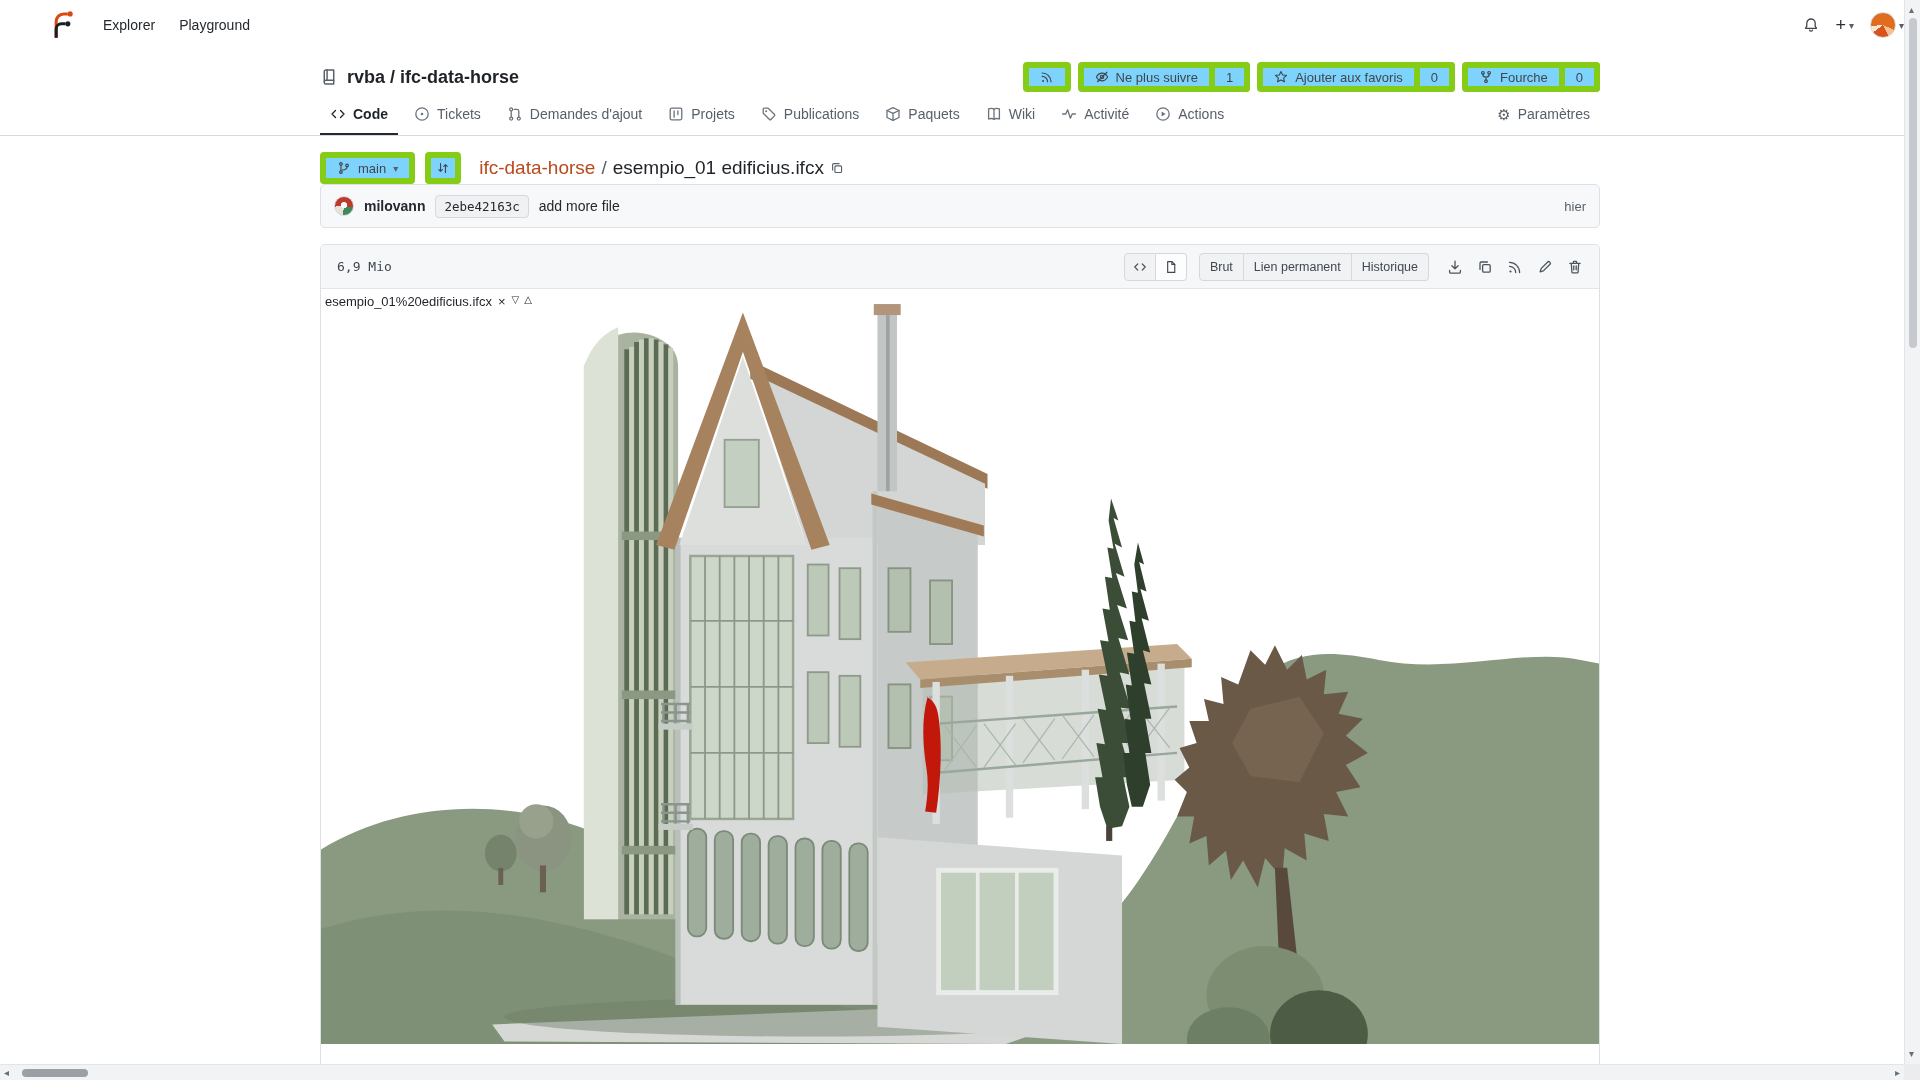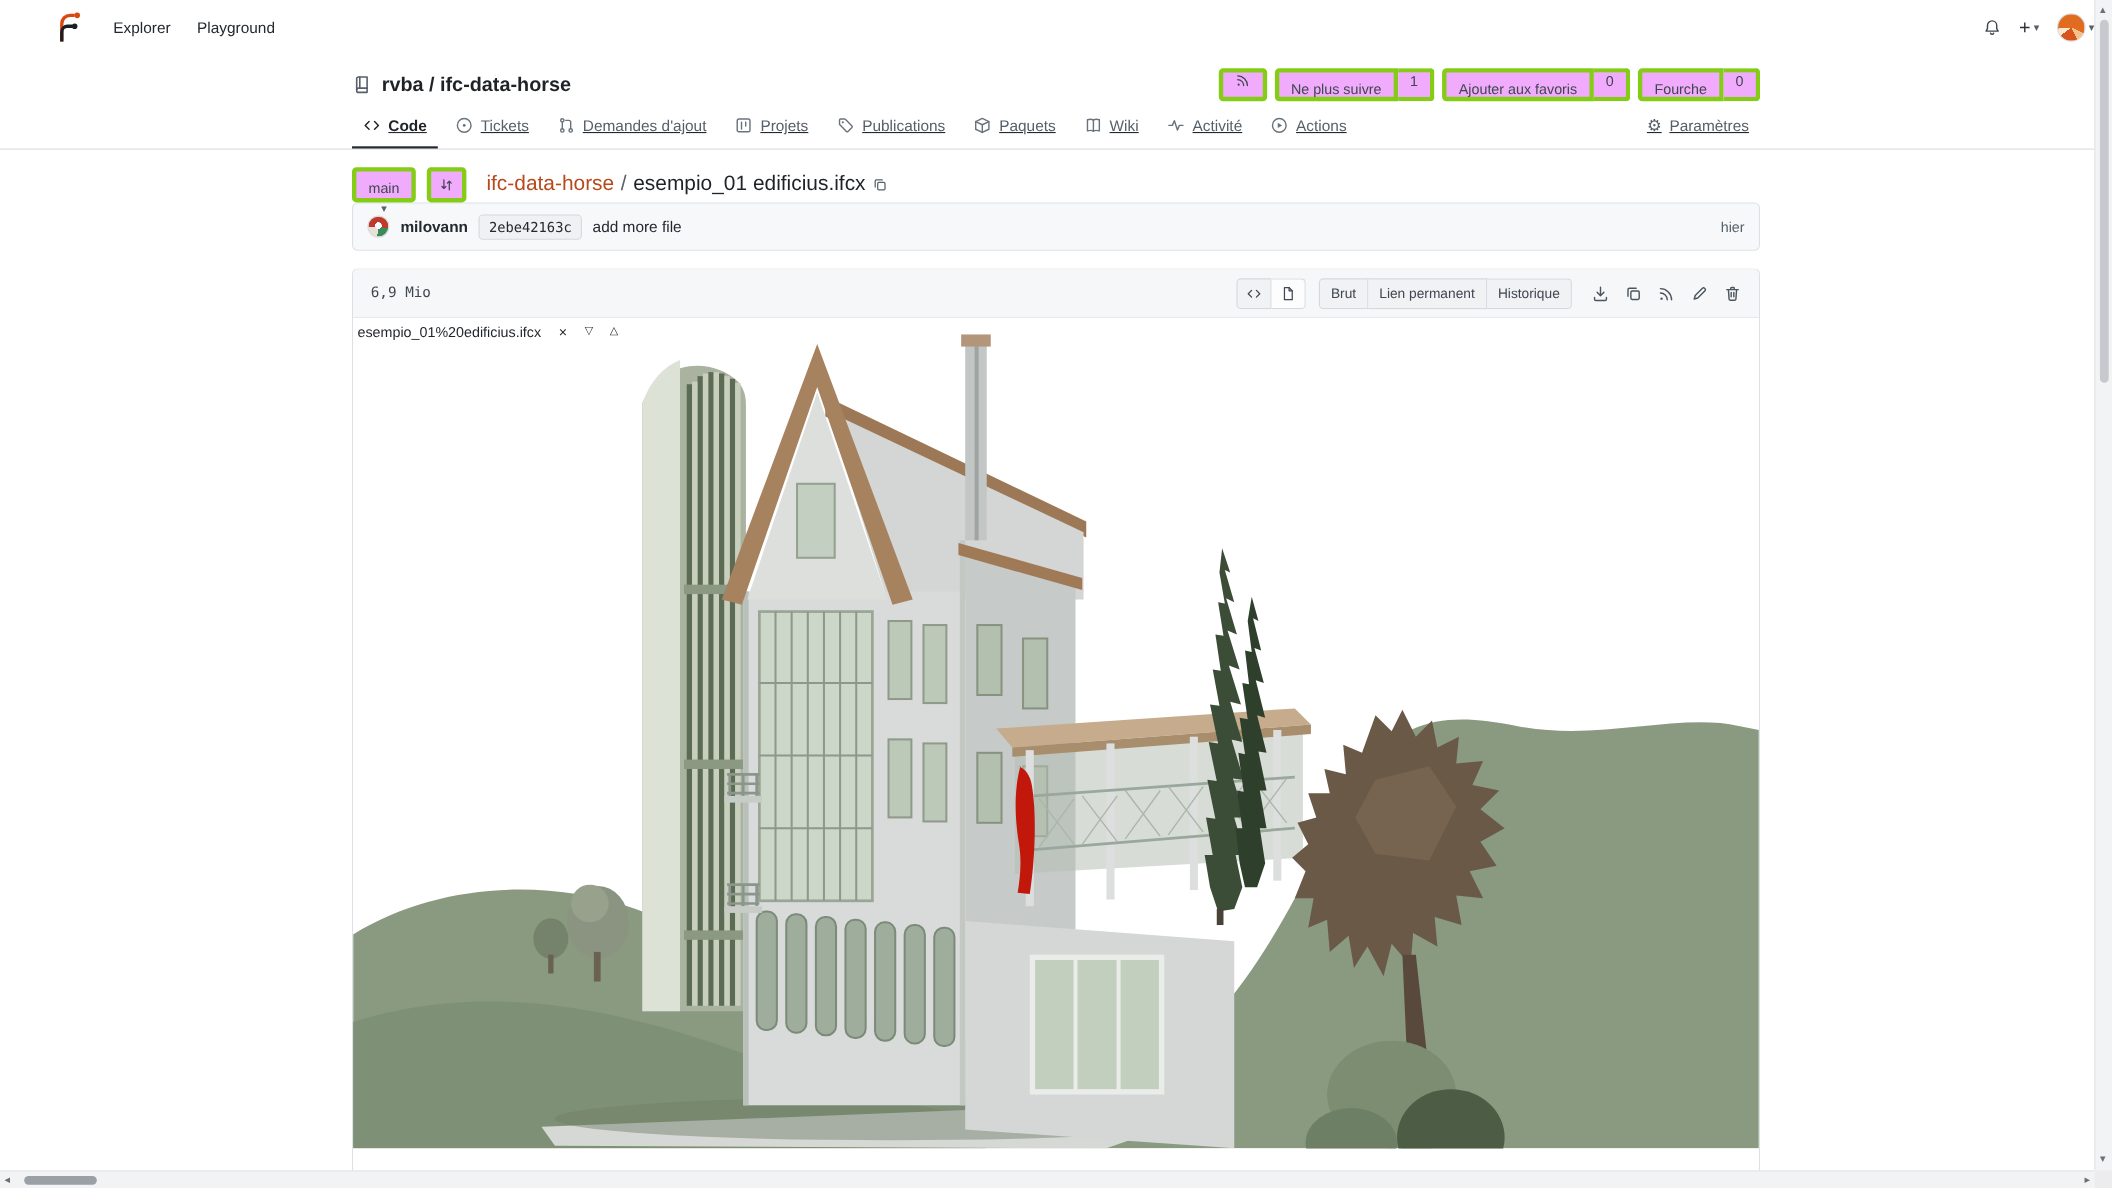--- a/index.html
+++ b/index.html
@@ -26,28 +26,28 @@
   .avatar { width:26px; height:26px; border-radius:50%;
     background: conic-gradient(from 35deg,#e06c1f 0 22%,#f5c08a 0 33%,#d8541c 0 55%,#fbe7cf 0 64%,#e06c1f 0 100%);
     border:1px solid #d8dbe0; }
 
   
   .container { width:1280px; margin:0 auto; }
   .repo-title-row { display:flex; align-items:center; gap:9px; margin-top:12px; }
   .repo-name { font-size:18px; font-weight:700; color:#1f2328; }
   .repo-actions { margin-left:auto; display:flex; gap:7px; align-items:center; }
   .btn { display:inline-flex; align-items:center; gap:7px; height:30px; padding:0 11px;
-    background:#f0abfc; border:4px solid #84cc16; border-radius:4px; color:#40464e;
-    font-size:13px; cursor:pointer; white-space:nowrap;flex-direction:column; }
+    background:#7dd3fc; border:6px solid #84cc16; border-radius:4px; color:#40464e;
+    font-size:13px; cursor:pointer; white-space:nowrap; }
   .btn-group { display:inline-flex; }
   .btn-group .btn:first-child { border-radius:4px 0 0 4px; }
   .btn-group .btn:last-child { border-radius:0 4px 4px 0; border-left:none; }
 
   
-  .tabs-outer { border-bottom:1px solid #d7dbe0; margin-top:4px; width:1920px;text-decoration:underline; }
+  .tabs-outer { border-bottom:1px solid #d7dbe0; margin-top:4px; width:1920px; }
   .tabs { width:1280px; margin:0 auto; display:flex; align-items:stretch; gap:6px; }
   .tab { display:flex; align-items:center; gap:7px; padding:10px 10px 11px; color:#57606a;
     cursor:pointer; border-bottom:2px solid transparent; font-size:14px; }
   .tab.active { color:#1f2328; font-weight:700; border-bottom-color:#24292f; }
   .tab .i { color:#6a737c; }
   .tab.active .i { color:#1f2328; }
   .tab-settings { margin-left:auto; }
   .gear-glyph { font-size:15px; line-height:1; }
 
   
@@ -84,21 +84,21 @@
     background:#f1f2f4; border:1px solid #d5d9de; color:#3f4750; font-size:12.5px; cursor:pointer; white-space:nowrap; }
   .seg + .seg { border-left:none; }
   .seg:first-child { border-radius:4px 0 0 4px; }
   .seg:last-child { border-radius:0 4px 4px 0; }
   .seg.on { background:#fdfdfe; }
   .flat-icons { display:flex; align-items:center; gap:14px; color:#4c545c; padding:0 6px; }
   .flat-icons .i { cursor:pointer; }
 
   .file-body { position:relative; height:778px; background:#fff; overflow:hidden; }
   .viewer-header { position:absolute; top:5px; left:4px; z-index:2; font-size:13px; color:#1f2328;
-    display:flex; align-items:center; gap:15px; }
+    display:flex; align-items:flex-start; gap:5px; }
   .viewer-header .tri { font-size:10px; cursor:pointer; }
   .viewer-header .vx { font-size:13px; cursor:pointer; padding:0 1px; }
   svg.model { display:block; width:1278px; height:751px; margin-top:4px; }
 
   
   .hscroll { position:fixed; left:0; bottom:0; width:1904px; height:16px; background:#f2f3f4;
     border-top:1px solid #e3e4e6; z-index:10; }
   .hthumb { position:absolute; left:22px; top:4px; width:66px; height:8px; border-radius:4px; background:#9aa0a6; cursor:pointer; }
   .sarrow { position:absolute; color:#6b7075; font-size:10px; line-height:16px; cursor:pointer; }
   .hscroll .left { left:4px; top:0; }

